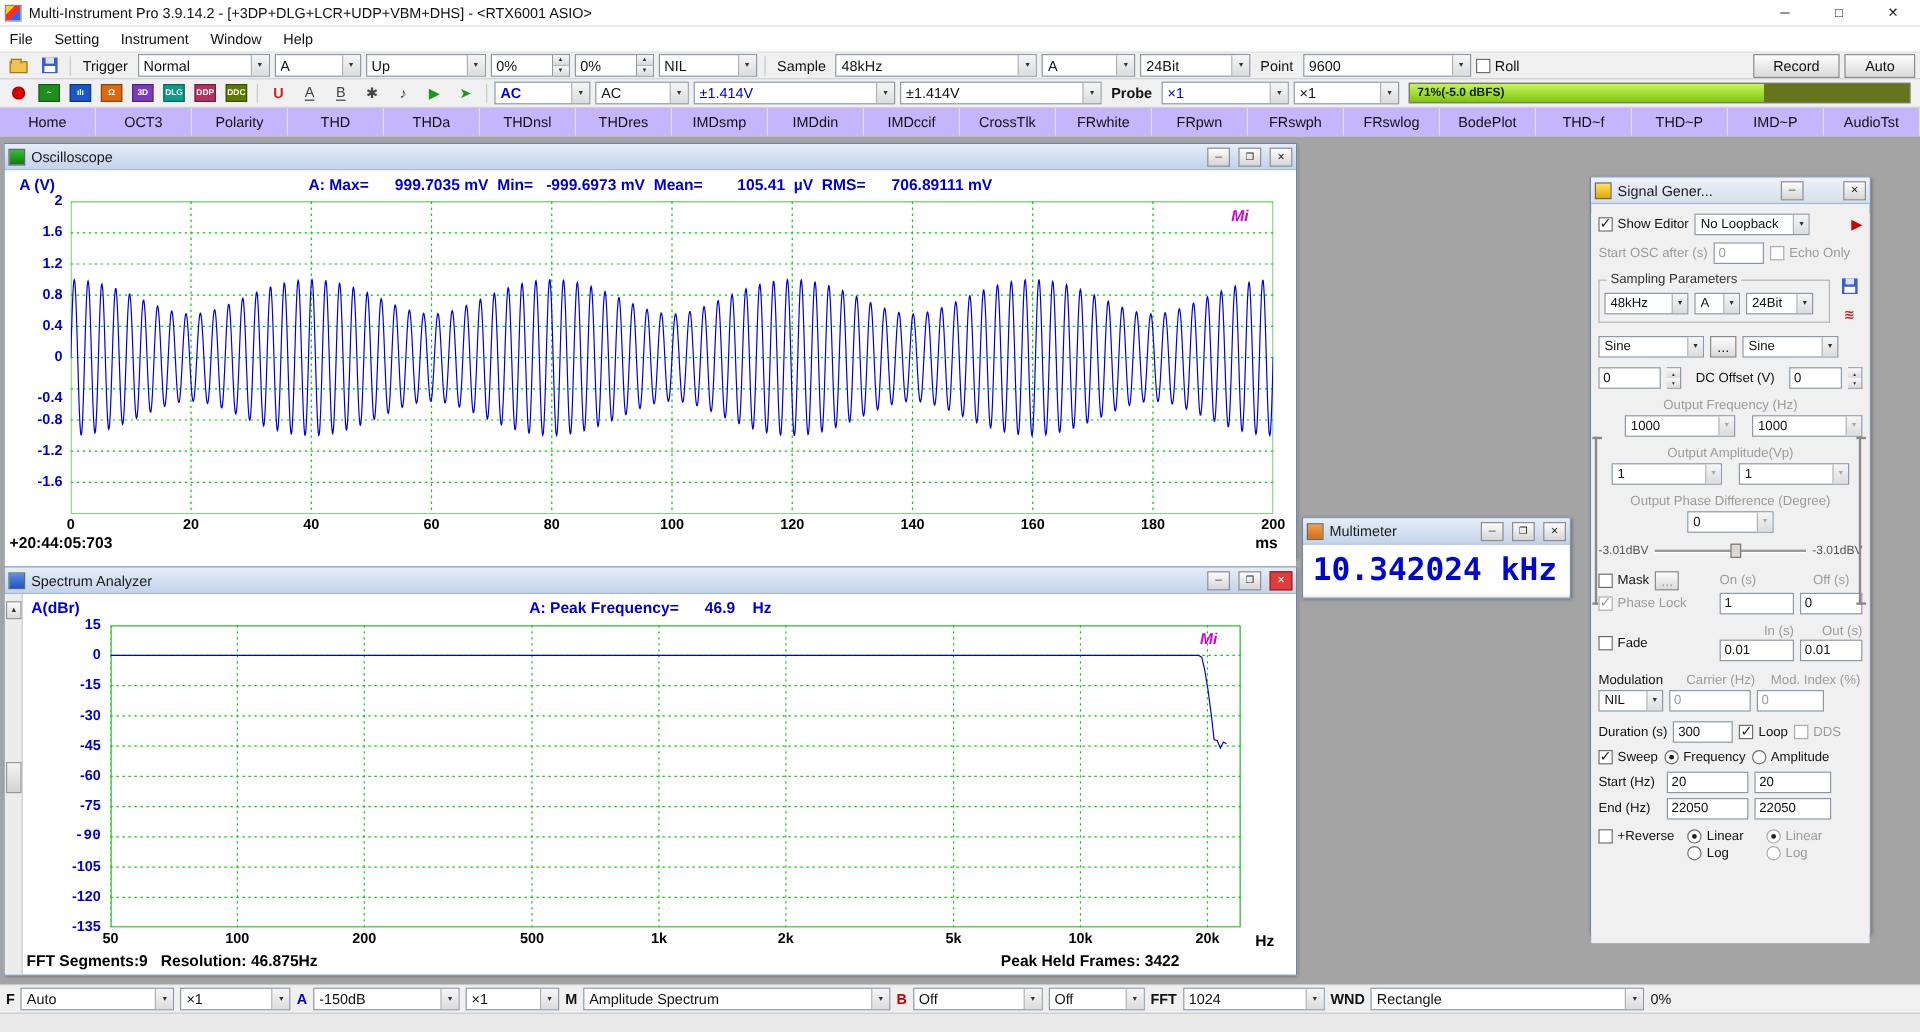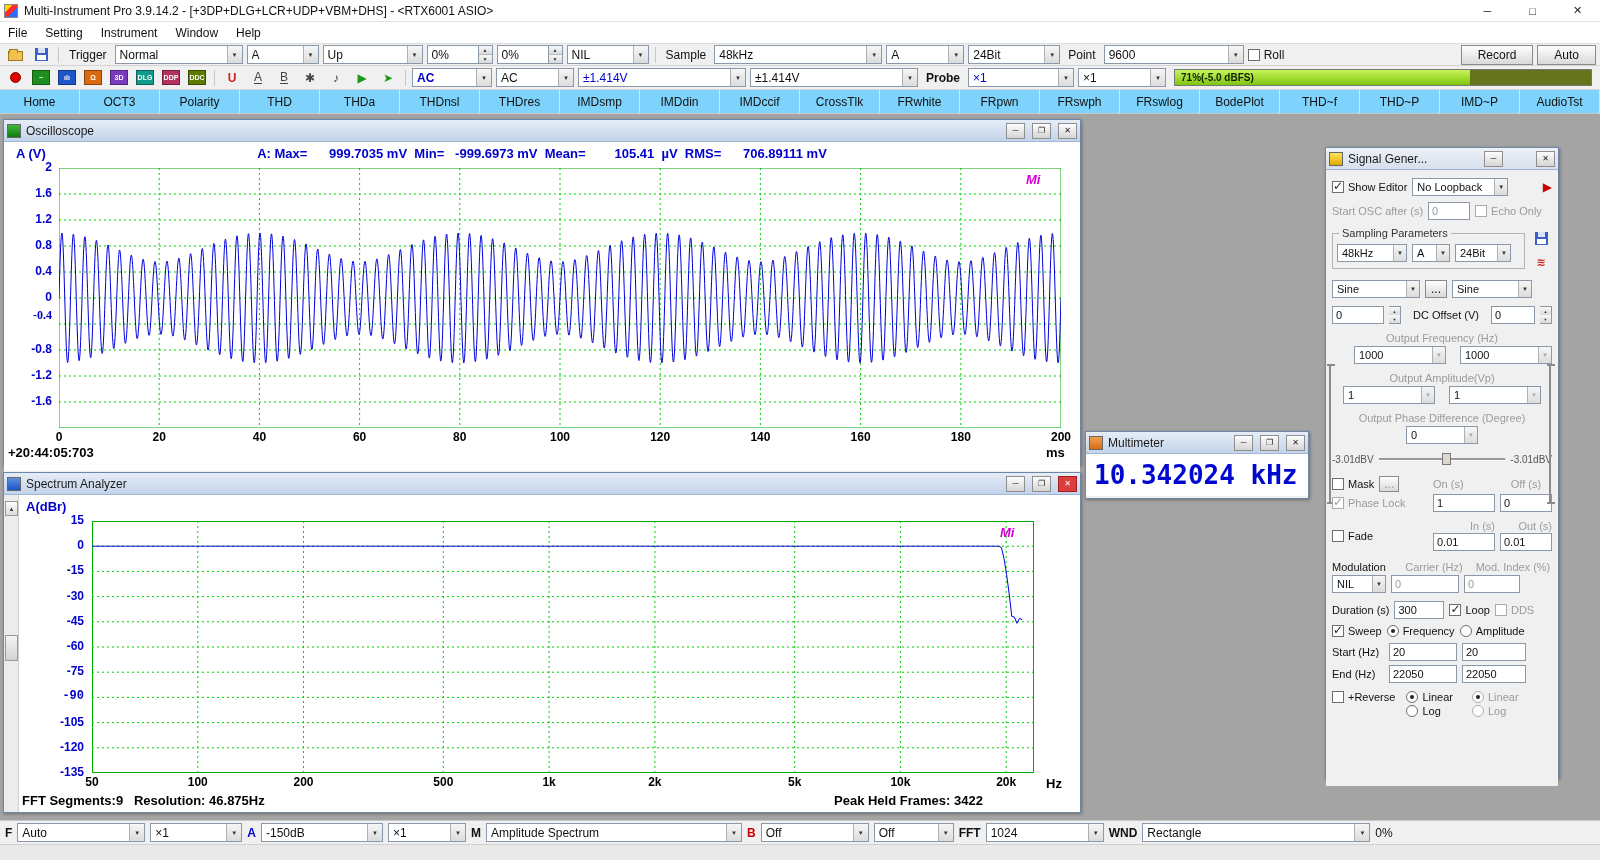--- a/index.html
+++ b/index.html
@@ -45,21 +45,21 @@
 .icon-disk::before{content:"";position:absolute;top:0;left:3px;width:7px;height:5px;background:#d9e2f6}
 .icon-disk::after{content:"";position:absolute;bottom:1px;left:2px;width:9px;height:5px;background:#fff}
 .icon-reddot{width:11px;height:11px;border-radius:50%;background:#e00000;border:1px solid #8c0000}
 .mini-ic{width:18px;height:15px;display:flex;align-items:center;justify-content:center;font-size:7px;font-weight:bold;color:#fff;border:1px solid rgba(0,0,0,.35)}
 .glyph{font-size:12px;color:#444}
 
 .meter{flex:1;height:17px;background:#66741c;border:1px solid #777;position:relative;margin:0 4px;overflow:hidden}
 .meter-fill{position:absolute;left:0;top:0;bottom:0;background:linear-gradient(#c7f45a,#7fc510)}
 .meter-text{position:absolute;left:6px;top:2px;font-size:10px;font-weight:bold;color:#102000;z-index:2}
 
-.tabstrip{position:absolute;left:0;top:90px;width:1600px;height:24px;background:#7dd3fc;display:flex;border-bottom:1px solid #c9c9c9}
+.tabstrip{position:absolute;left:0;top:90px;width:1600px;height:24px;background:#c4b5fd;display:flex;border-bottom:1px solid #c9c9c9}
 .tabstrip .tab{flex:1;display:flex;align-items:center;justify-content:center;font-size:12px;color:#111;border-right:1px solid #e0e0e0}
 
 .mdi{position:absolute;left:0;top:114px;width:1600px;height:706px;background:#a4a4a4}
 .win{position:absolute;background:#f0f0f0;border:1px solid #6d87a8;box-shadow:1px 1px 3px rgba(0,0,0,.35)}
 .win-title{height:22px;display:flex;align-items:center;gap:5px;background:linear-gradient(#e6edf7,#c2d3ea);padding:0 3px;border-bottom:1px solid #9fb6d4}
 .win-title .t{font-size:12px;color:#1a1a1a;white-space:nowrap;overflow:hidden;flex:1}
 .win-ic{width:14px;height:14px;border:1px solid #666;flex:none}
 .win-btn{width:19px;height:16px;border:1px solid #8e8e8e;background:linear-gradient(#fdfdfd,#d5d5d5);font-size:8px;display:flex;align-items:center;justify-content:center;margin-left:2px;color:#222;flex:none}
 .win-btn.close-red{background:#de3d3d;border-color:#a02020;color:#fff}
 .win-body{position:relative;background:#fff;overflow:hidden}
@@ -131,21 +131,21 @@
 
 <div class="toolbar row1">
   <span class="tool-btn">
       <span class="icon-folder"></span>
     </span>
   <span class="tool-btn">
       <span class="icon-disk"></span>
     </span>
   <span class="sep"></span>
   <span class="tlabel">Trigger</span>
-  <span class="combo" style="width:128px">
+  <span class="combo" style="width:110px">
       <span class="ct">Normal</span>
       <span class="arrow">▼</span>
     </span>
   <span class="combo" style="width:72px">
       <span class="ct">A</span>
       <span class="arrow">▼</span>
     </span>
   <span class="combo" style="width:100px">
       <span class="ct">Up</span>
       <span class="arrow">▼</span>
@@ -337,21 +337,21 @@
         </svg>
       <span class="mi-logo" style="left:1022px;top:30px">Mi</span>
       <span class="caption" style="left:4px;top:303px">+20:44:05:703</span>
       <span class="caption" style="left:1042px;top:303px">ms</span>
     <span class="ylab" style="top: 18px; left: 0px; width: 48px;">2</span>
         <span class="ylab" style="top: 44px; left: 0px; width: 48px;">1.6</span>
         <span class="ylab" style="top: 70px; left: 0px; width: 48px;">1.2</span>
         <span class="ylab" style="top: 96px; left: 0px; width: 48px;">0.8</span>
         <span class="ylab" style="top: 122px; left: 0px; width: 48px;">0.4</span>
         <span class="ylab" style="top: 148px; left: 0px; width: 48px;">0</span>
-        <span class="ylab" style="top: 166px; left: 0px; width: 48px; font-family: Liberation Serif, serif;">-0.4</span>
+        <span class="ylab" style="top: 182px; left: 0px; width: 48px;">-0.4</span>
         <span class="ylab" style="top: 200px; left: 0px; width: 48px;">-0.8</span>
         <span class="ylab" style="top: 226px; left: 0px; width: 48px;">-1.2</span>
         <span class="ylab" style="top: 252px; left: 0px; width: 48px;">-1.6</span>
         <span class="xlab" style="left: 55px; top: 288px;">0</span>
         <span class="xlab" style="left: 155.2px; top: 288px;">20</span>
         <span class="xlab" style="left: 255.4px; top: 288px;">40</span>
         <span class="xlab" style="left: 355.6px; top: 288px;">60</span>
         <span class="xlab" style="left: 455.8px; top: 288px;">80</span>
         <span class="xlab" style="left: 556px; top: 288px;">100</span>
         <span class="xlab" style="left: 656.2px; top: 288px;">120</span>
@@ -369,20 +369,21 @@
       <span class="win-btn">─</span>
       <span class="win-btn">❐</span>
       <span class="win-btn close-red">✕</span>
     </div>
     <div class="win-body" style="height:317px">
       <span class="vscroll">
         <span class="vs-btn" style="top:6px">▲</span>
         <span class="vs-thumb" style="top:140px"></span>
       </span>
       <span class="chan-label" style="left:22px">A(dBr)</span>
+      <span class="stats">A: Peak Frequency=      46.9    Hz</span>
       <svg class="plot-svg" style="left:88px;top:26px" width="942" height="252" viewBox="0 0 942 252">
           <rect class="gbx" x="0.5" y="0.5" width="941" height="251"></rect>
           <line class="gl" x1="0.0" y1="0" x2="0.0" y2="252"></line>
           <line class="gl" x1="105.8" y1="0" x2="105.8" y2="252"></line>
           <line class="gl" x1="211.5" y1="0" x2="211.5" y2="252"></line>
           <line class="gl" x1="351.3" y1="0" x2="351.3" y2="252"></line>
           <line class="gl" x1="457.1" y1="0" x2="457.1" y2="252"></line>
           <line class="gl" x1="562.9" y1="0" x2="562.9" y2="252"></line>
           <line class="gl" x1="702.7" y1="0" x2="702.7" y2="252"></line>
           <line class="gl" x1="808.4" y1="0" x2="808.4" y2="252"></line>

